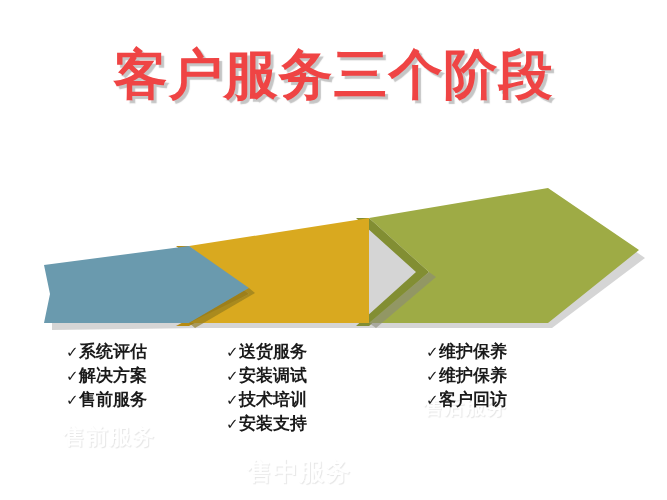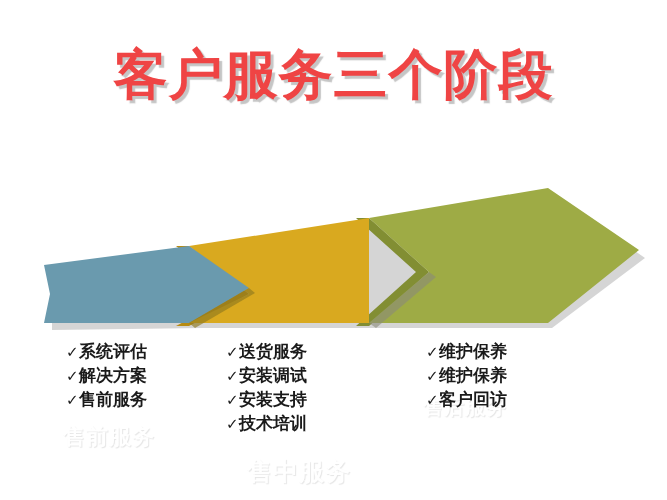--- a/index.html
+++ b/index.html
@@ -155,24 +155,24 @@
     </div>
 
     <div class="bullet-col" id="col-mid">
       <div class="bullet-item">
         <span class="bullet-mark">✓</span><span>送货服务</span>
       </div>
       <div class="bullet-item">
         <span class="bullet-mark">✓</span><span>安装调试</span>
       </div>
       <div class="bullet-item">
-        <span class="bullet-mark">✓</span><span>安装支持</span>
+        <span class="bullet-mark">✓</span><span>技术培训</span>
       </div>
       <div class="bullet-item">
-        <span class="bullet-mark">✓</span><span>技术培训</span>
+        <span class="bullet-mark">✓</span><span>安装支持</span>
       </div>
     </div>
 
     <div class="bullet-col" id="col-post">
       <div class="bullet-item">
         <span class="bullet-mark">✓</span><span>维护保养</span>
       </div>
       <div class="bullet-item">
         <span class="bullet-mark">✓</span><span>维护保养</span>
       </div>

